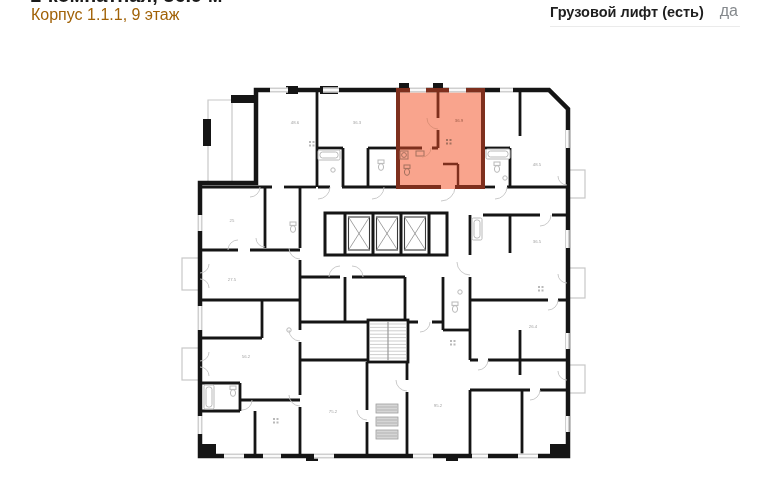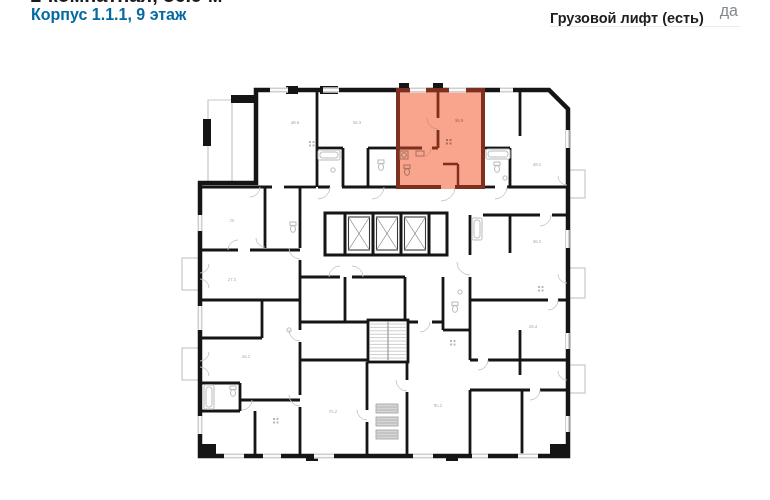--- a/index.html
+++ b/index.html
@@ -1,23 +1,23 @@
 <!DOCTYPE html>
 <html><head>
 <meta charset="utf-8">
 <style>
   html,body{margin:0;padding:0;}
   body{width:770px;height:500px;position:relative;background:#fff;overflow:hidden;
        font-family:"Liberation Sans",sans-serif;}
   .page-title{position:absolute;left:30px;top:-15px;font-size:20px;font-weight:700;
        color:#1a1a1a;white-space:nowrap;line-height:20px;}
-  .page-subtitle{position:absolute;left:31px;top:6px;font-size:16px;font-weight:700;
-       color:#0369a1;white-space:nowrap;text-align:center;}
+  .page-subtitle{position:absolute;left:31px;top:6px;font-size:16px;font-weight:400;
+       color:#a16207;white-space:nowrap;text-align:center;}
   .prop-row{position:absolute;left:550px;top:0;width:190px;height:26px;}
-  .prop-label{position:absolute;left:0;top:10px;font-size:14.5px;font-weight:700;color:#1f1f1f;white-space:nowrap;}
+  .prop-label{position:absolute;left:0;top:4px;font-size:14.5px;font-weight:700;color:#1f1f1f;white-space:nowrap;}
   .prop-value{position:absolute;right:2px;top:2px;font-size:16px;color:#85898d;}
   .prop-divider{position:absolute;left:0;top:26px;width:190px;height:1px;background:#ebebeb;}
   #plan-svg{position:absolute;left:0;top:0;}
 </style>
 </head>
 <body>
 
 <div class="page-title">1-комнатная, 36.9 м²</div>
 <div class="page-subtitle">Корпус 1.1.1, 9 этаж</div>
 <div class="prop-row">

